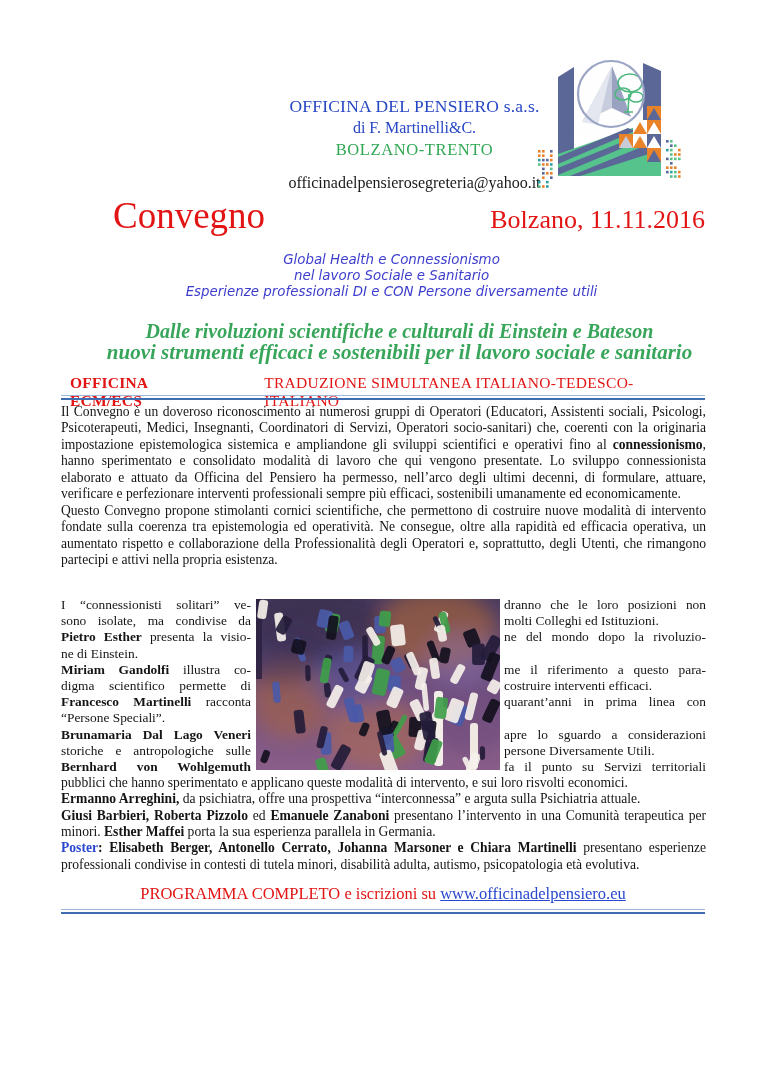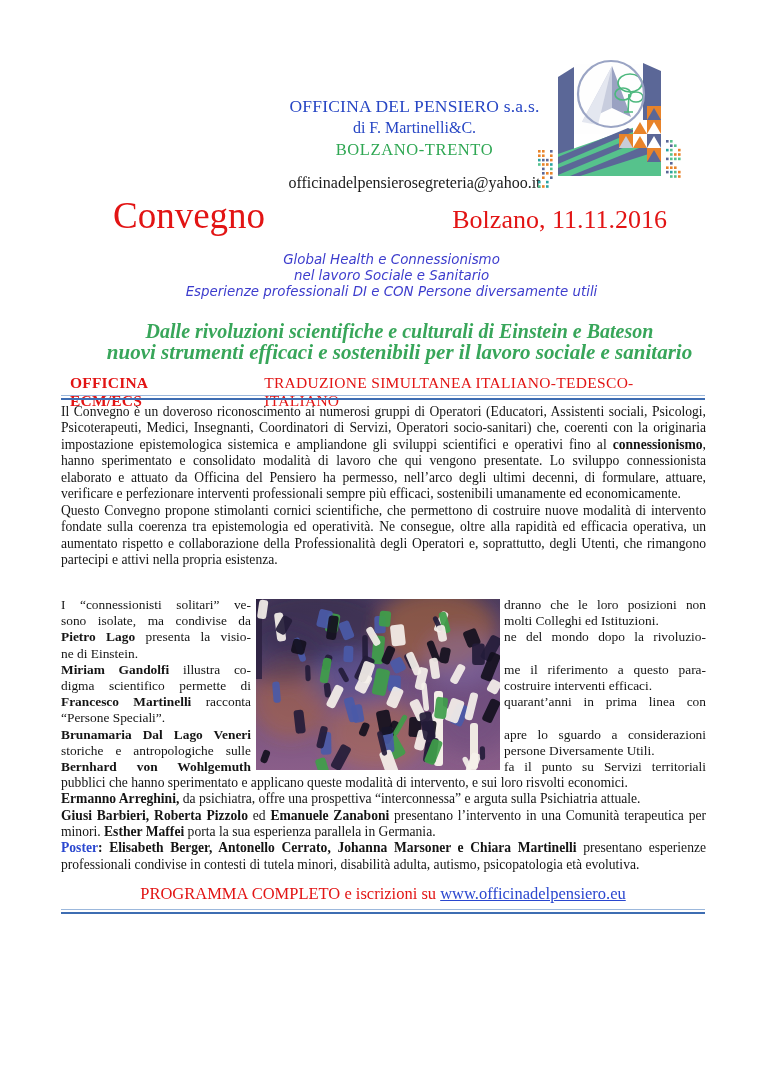--- a/index.html
+++ b/index.html
@@ -12,21 +12,21 @@
   .hdr .l1{font-size:17.5px;color:#2746c4;letter-spacing:.2px;}
   .hdr .l2{font-size:16px;color:#2746c4;}
   .hdr .l3{font-size:16.5px;color:#2fa753;letter-spacing:.6px;}
   .hdr .email{font-size:16px;color:#1a1a1a;margin-top:11px;}
 
   .logo{position:absolute;left:536px;top:54px;width:152px;height:140px;}
 
   
   .evrow{position:absolute;top:194px;left:61px;width:644px;display:flex;align-items:baseline;}
   .evrow .conv{font-size:37px;color:#e21414;margin-left:52px;}
-  .evrow .date{font-size:26px;color:#e21414;margin-left:auto;margin-right:38px;}
+  .evrow .date{font-size:26px;color:#e21414;margin-left:auto;}
 
   
   .btitle{position:absolute;top:252px;left:0;width:100%;padding-left:20px;box-sizing:border-box;
           text-align:center;font-family:"DejaVu Sans",sans-serif;font-style:italic;
           font-size:17px;line-height:22.3px;color:#3d3dcd;}
 
   
   .gsub{position:absolute;top:320px;left:0;width:100%;padding-left:36px;box-sizing:border-box;
         text-align:center;color:#38a65a;font-style:italic;font-weight:bold;}
   .gsub .g1{font-size:20px;line-height:23px;}
@@ -199,21 +199,21 @@
 
   <div class="intro">
     <div><span>Il Convegno è un doveroso riconoscimento ai numerosi gruppi di Operatori (Educatori, Assistenti sociali, Psicologi, Psicoterapeuti, Medici, Insegnanti, Coordinatori di Servizi, Operatori socio-sanitari) che, coerenti con la originaria impostazione epistemologica sistemica e ampliandone gli sviluppi scientifici e operativi fino al </span><span class="b">connessionismo</span><span>, hanno sperimentato e consolidato modalità di lavoro che qui vengono presentate. Lo sviluppo connessionista elaborato e attuato da Officina del Pensiero ha permesso, nell’arco degli ultimi decenni, di formulare, attuare, verificare e perfezionare interventi professionali sempre più efficaci, sostenibili umanamente ed economicamente.</span></div>
     <div>Questo Convegno propone stimolanti cornici scientifiche, che permettono di costruire nuove modalità di intervento fondate sulla coerenza tra epistemologia ed operatività. Ne consegue, oltre alla rapidità ed efficacia operativa, un aumentato rispetto e collaborazione della Professionalità degli Operatori e, soprattutto, degli Utenti, che rimangono partecipi e attivi nella propria esistenza.</div>
   </div>
 
   <div class="wrapsec">
     <div class="wl">
         <div class="wline just"><span>I “connessionisti solitari” ve-</span></div>
         <div class="wline just"><span>sono isolate, ma condivise da</span></div>
-        <div class="wline just"><span class="b">Pietro Lago</span><span> presenta la visio-</span></div>
+        <div class="wline just"><span class="b">Pietro Esther</span><span> presenta la visio-</span></div>
         <div class="wline"><span>ne di Einstein.</span></div>
         <div class="wline just"><span class="b">Miriam Gandolfi</span><span> illustra co-</span></div>
         <div class="wline just"><span>digma scientifico permette di</span></div>
         <div class="wline just"><span class="b">Francesco Martinelli</span><span> racconta</span></div>
         <div class="wline"><span>“Persone Speciali”.</span></div>
         <div class="wline just"><span class="b">Brunamaria Dal Lago Veneri</span></div>
         <div class="wline just"><span>storiche e antropologiche sulle</span></div>
         <div class="wline just"><span class="b">Bernhard von Wohlgemuth</span></div>
       </div>
     <div class="wp">

